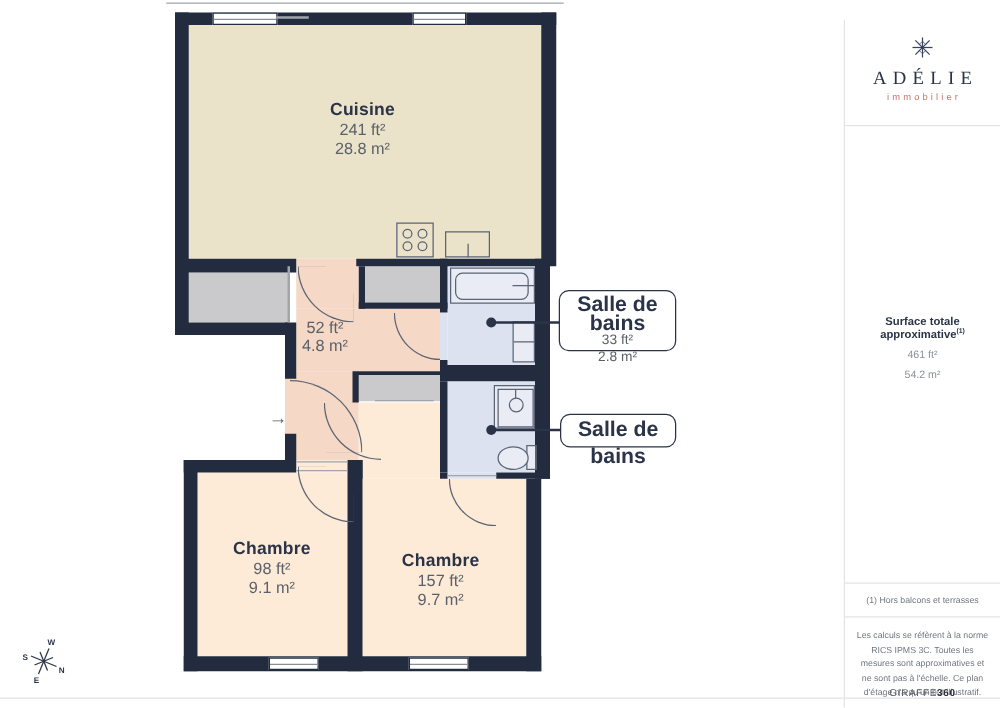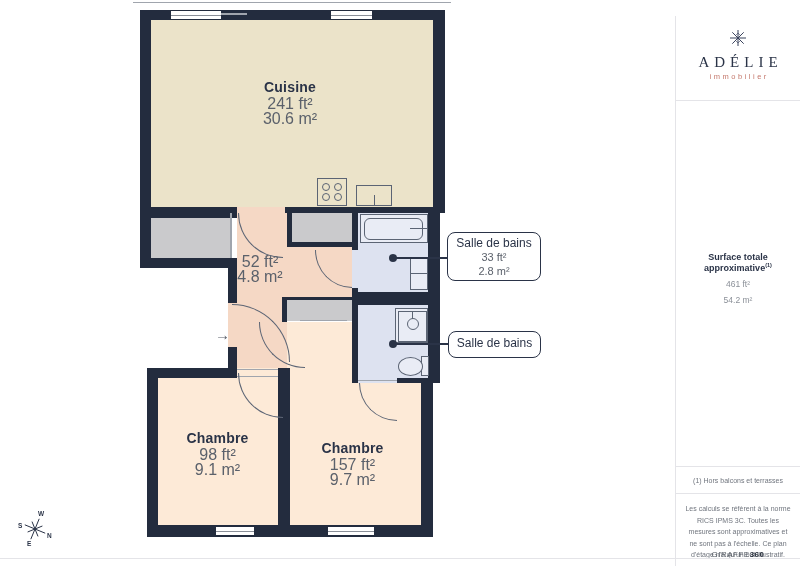--- a/index.html
+++ b/index.html
@@ -13,23 +13,23 @@
   .window i{position:absolute;left:0;right:0;top:50%;height:1px;background:#8a8f98;}
   .tline{position:absolute;background:#a0a5ad;}
   .arc{position:absolute;box-sizing:border-box;border:0 solid var(--line);}
   .arc.tr{border-top-width:1px;border-right-width:1px;border-top-right-radius:100%;}
   .arc.bl{border-left-width:1px;border-bottom-width:1px;border-bottom-left-radius:100%;}
   .fix{position:absolute;border:1px solid var(--line);box-sizing:border-box;background:transparent;}
   .fix.fill{background:var(--fixfill);}
   .burner{position:absolute;width:8px;height:8px;border:1px solid var(--line);border-radius:50%;box-sizing:border-box;}
   .room-label{position:absolute;text-align:center;color:var(--navy);}
   .rname{font-weight:bold;font-size:14px;line-height:17px;letter-spacing:.2px;}
-  .rval{font-size:16px;line-height:15px;color:var(--tgray);}
+  .rval{font-size:13px;line-height:15px;color:var(--tgray);}
   .callout{position:absolute;background:#fff;border:1.5px solid var(--navy);border-radius:8px;box-sizing:border-box;text-align:center;}
-  .cname{font-weight:normal;font-size:12px;line-height:15px;color:var(--navy);margin-top:3px;}
+  .cname{font-weight:bold;font-size:17px;line-height:15px;color:var(--navy);margin-top:3px;}
   .cval{font-size:11px;line-height:13.5px;color:var(--tgray);}
   .dot{position:absolute;width:8px;height:8px;border-radius:50%;background:var(--navy);}
   .leader{position:absolute;height:2px;background:var(--navy);}
   .entry-arrow{position:absolute;font-size:15px;color:var(--tgray);}
   
   #sidebar{position:absolute;left:675px;top:16px;width:125px;height:558px;background:#fff;border-left:1px solid var(--divider);box-sizing:border-box;}
   .logo-block{text-align:center;padding-top:12px;}
   .logo-name{font-family:"Liberation Serif",serif;font-size:15px;letter-spacing:5px;text-indent:5px;color:var(--navy);margin-top:2px;}
   .logo-tag{font-size:7.5px;letter-spacing:2.5px;text-indent:2.5px;color:var(--coral);margin-top:1px;}
   .sdiv{position:absolute;left:0;right:0;height:1px;background:var(--divider);}
@@ -152,21 +152,21 @@
     <div class="cval">33 ft²</div>
     <div class="cval">2.8 m²</div>
   </div>
   <div class="callout" style="left:448px;top:331px;width:93px;height:27px;">
     <div class="cname" style="line-height:21px;margin-top:1px;">Salle de bains</div>
   </div>
 
   <div class="room-label" style="left:215px;top:79px;width:150px;">
     <div class="rname">Cuisine</div>
     <div class="rval">241 ft²</div>
-    <div class="rval">30.6 m²</div>
+    <div class="rval">28.8 m²</div>
   </div>
   <div class="room-label" style="left:202px;top:254px;width:116px;">
     <div class="rval">52 ft²</div>
     <div class="rval">4.8 m²</div>
   </div>
   <div class="room-label" style="left:150px;top:430px;width:135px;">
     <div class="rname">Chambre</div>
     <div class="rval">98 ft²</div>
     <div class="rval">9.1 m²</div>
   </div>

